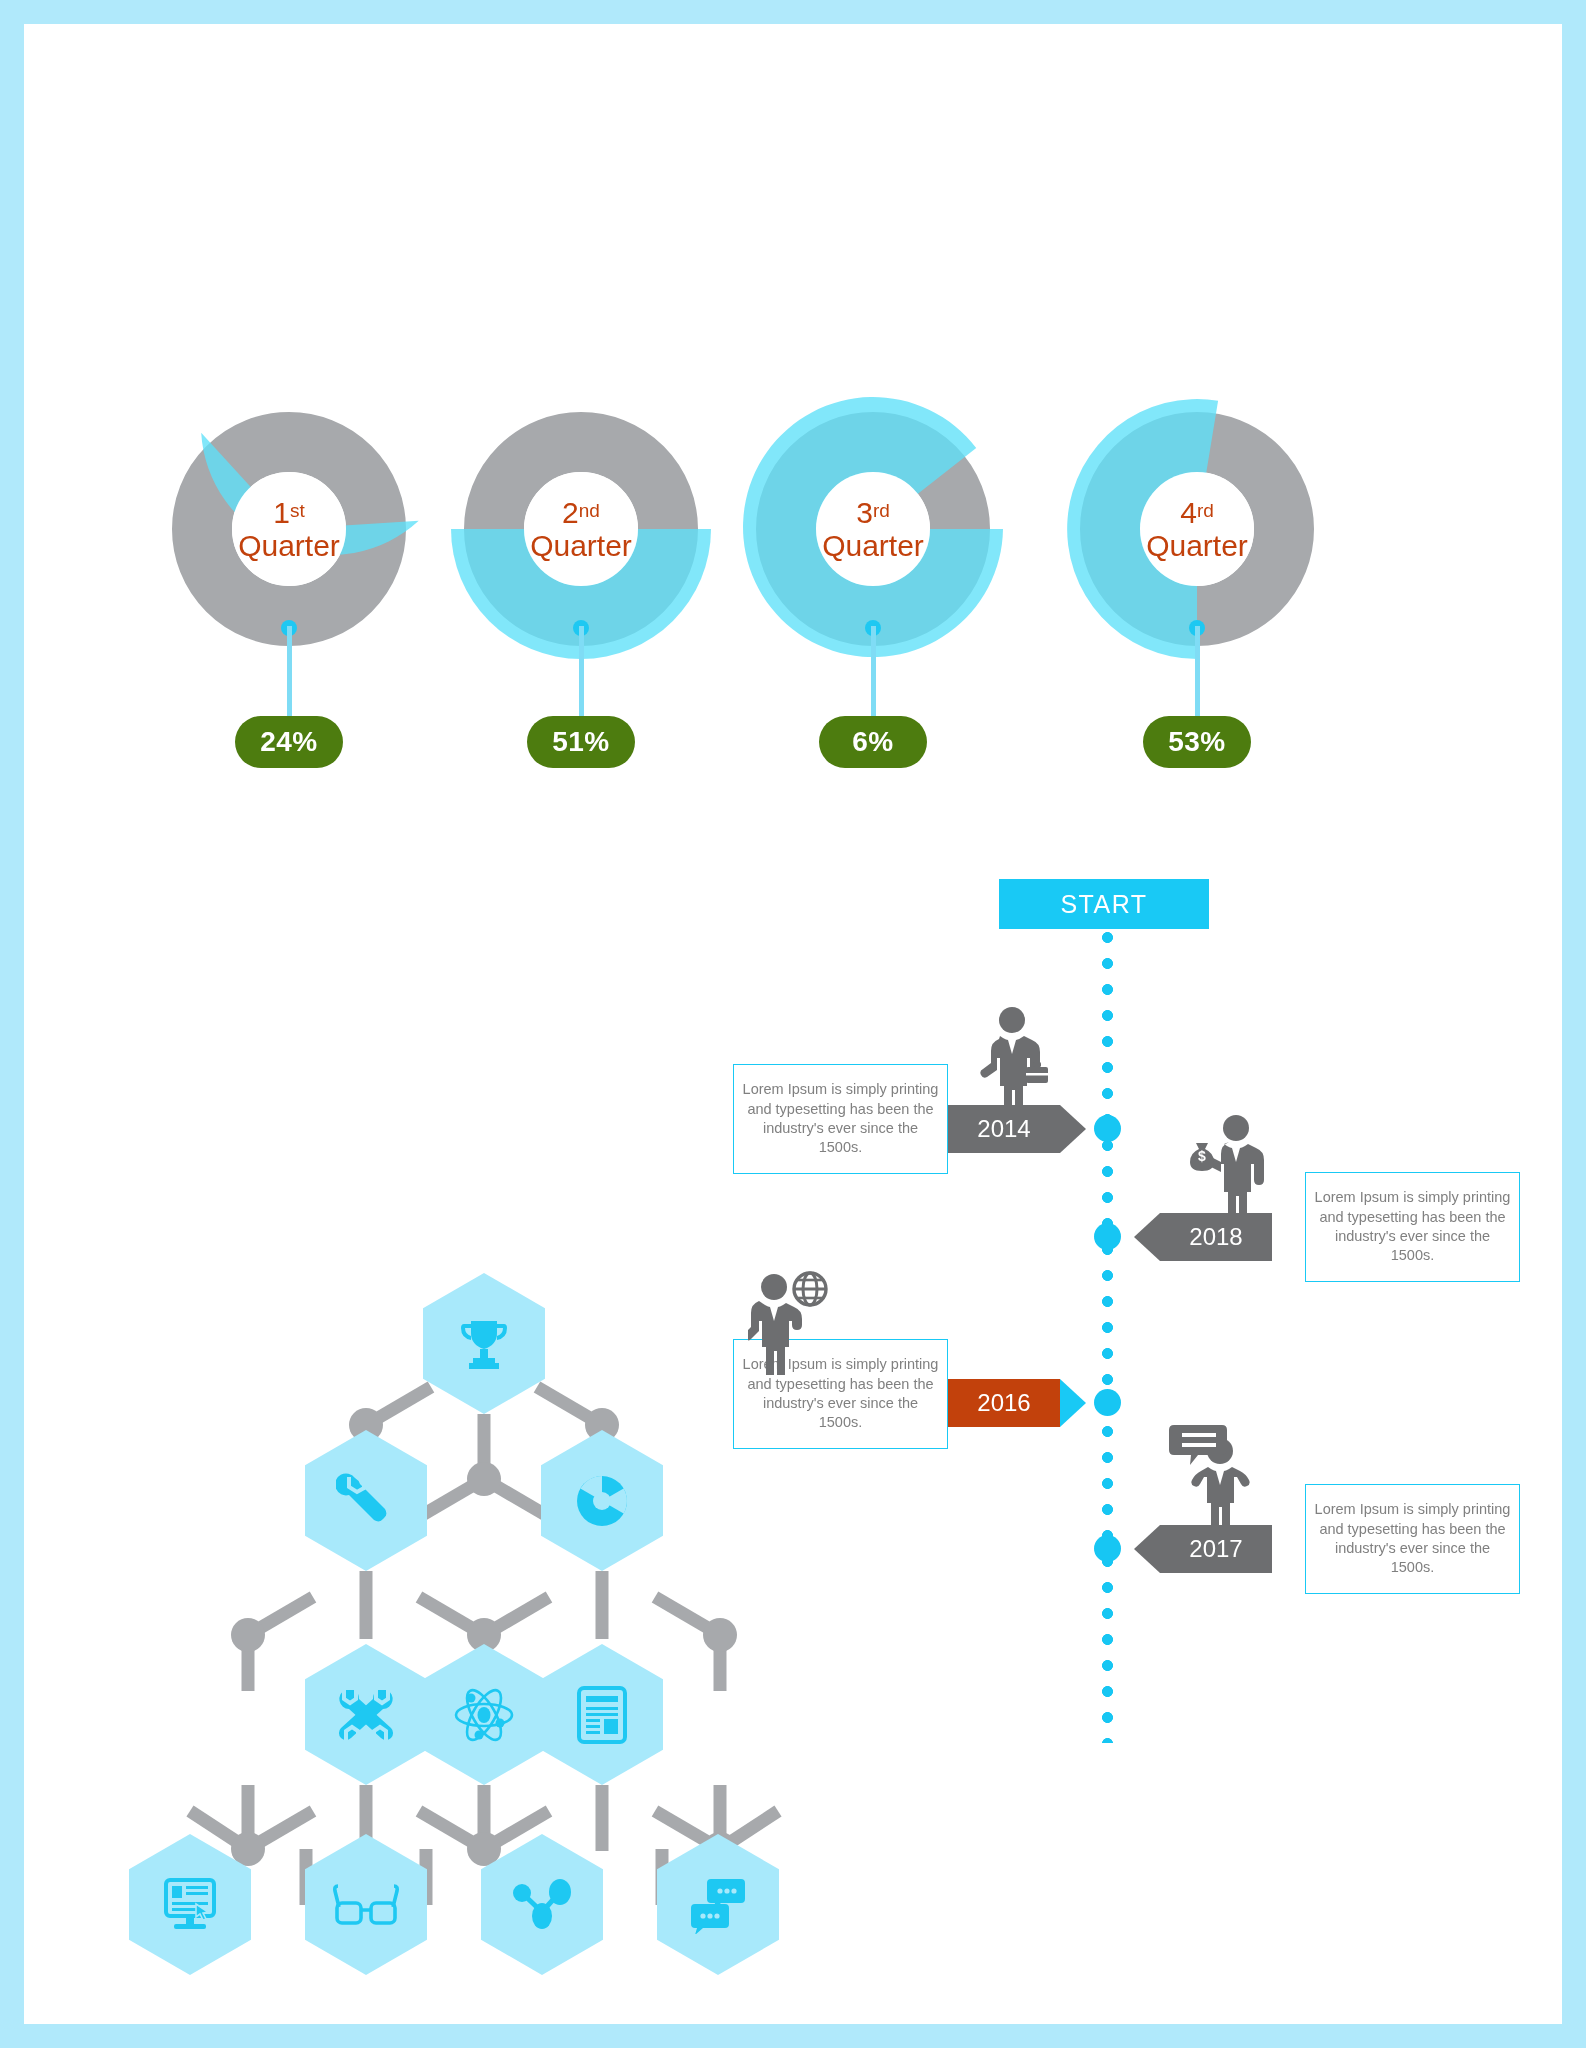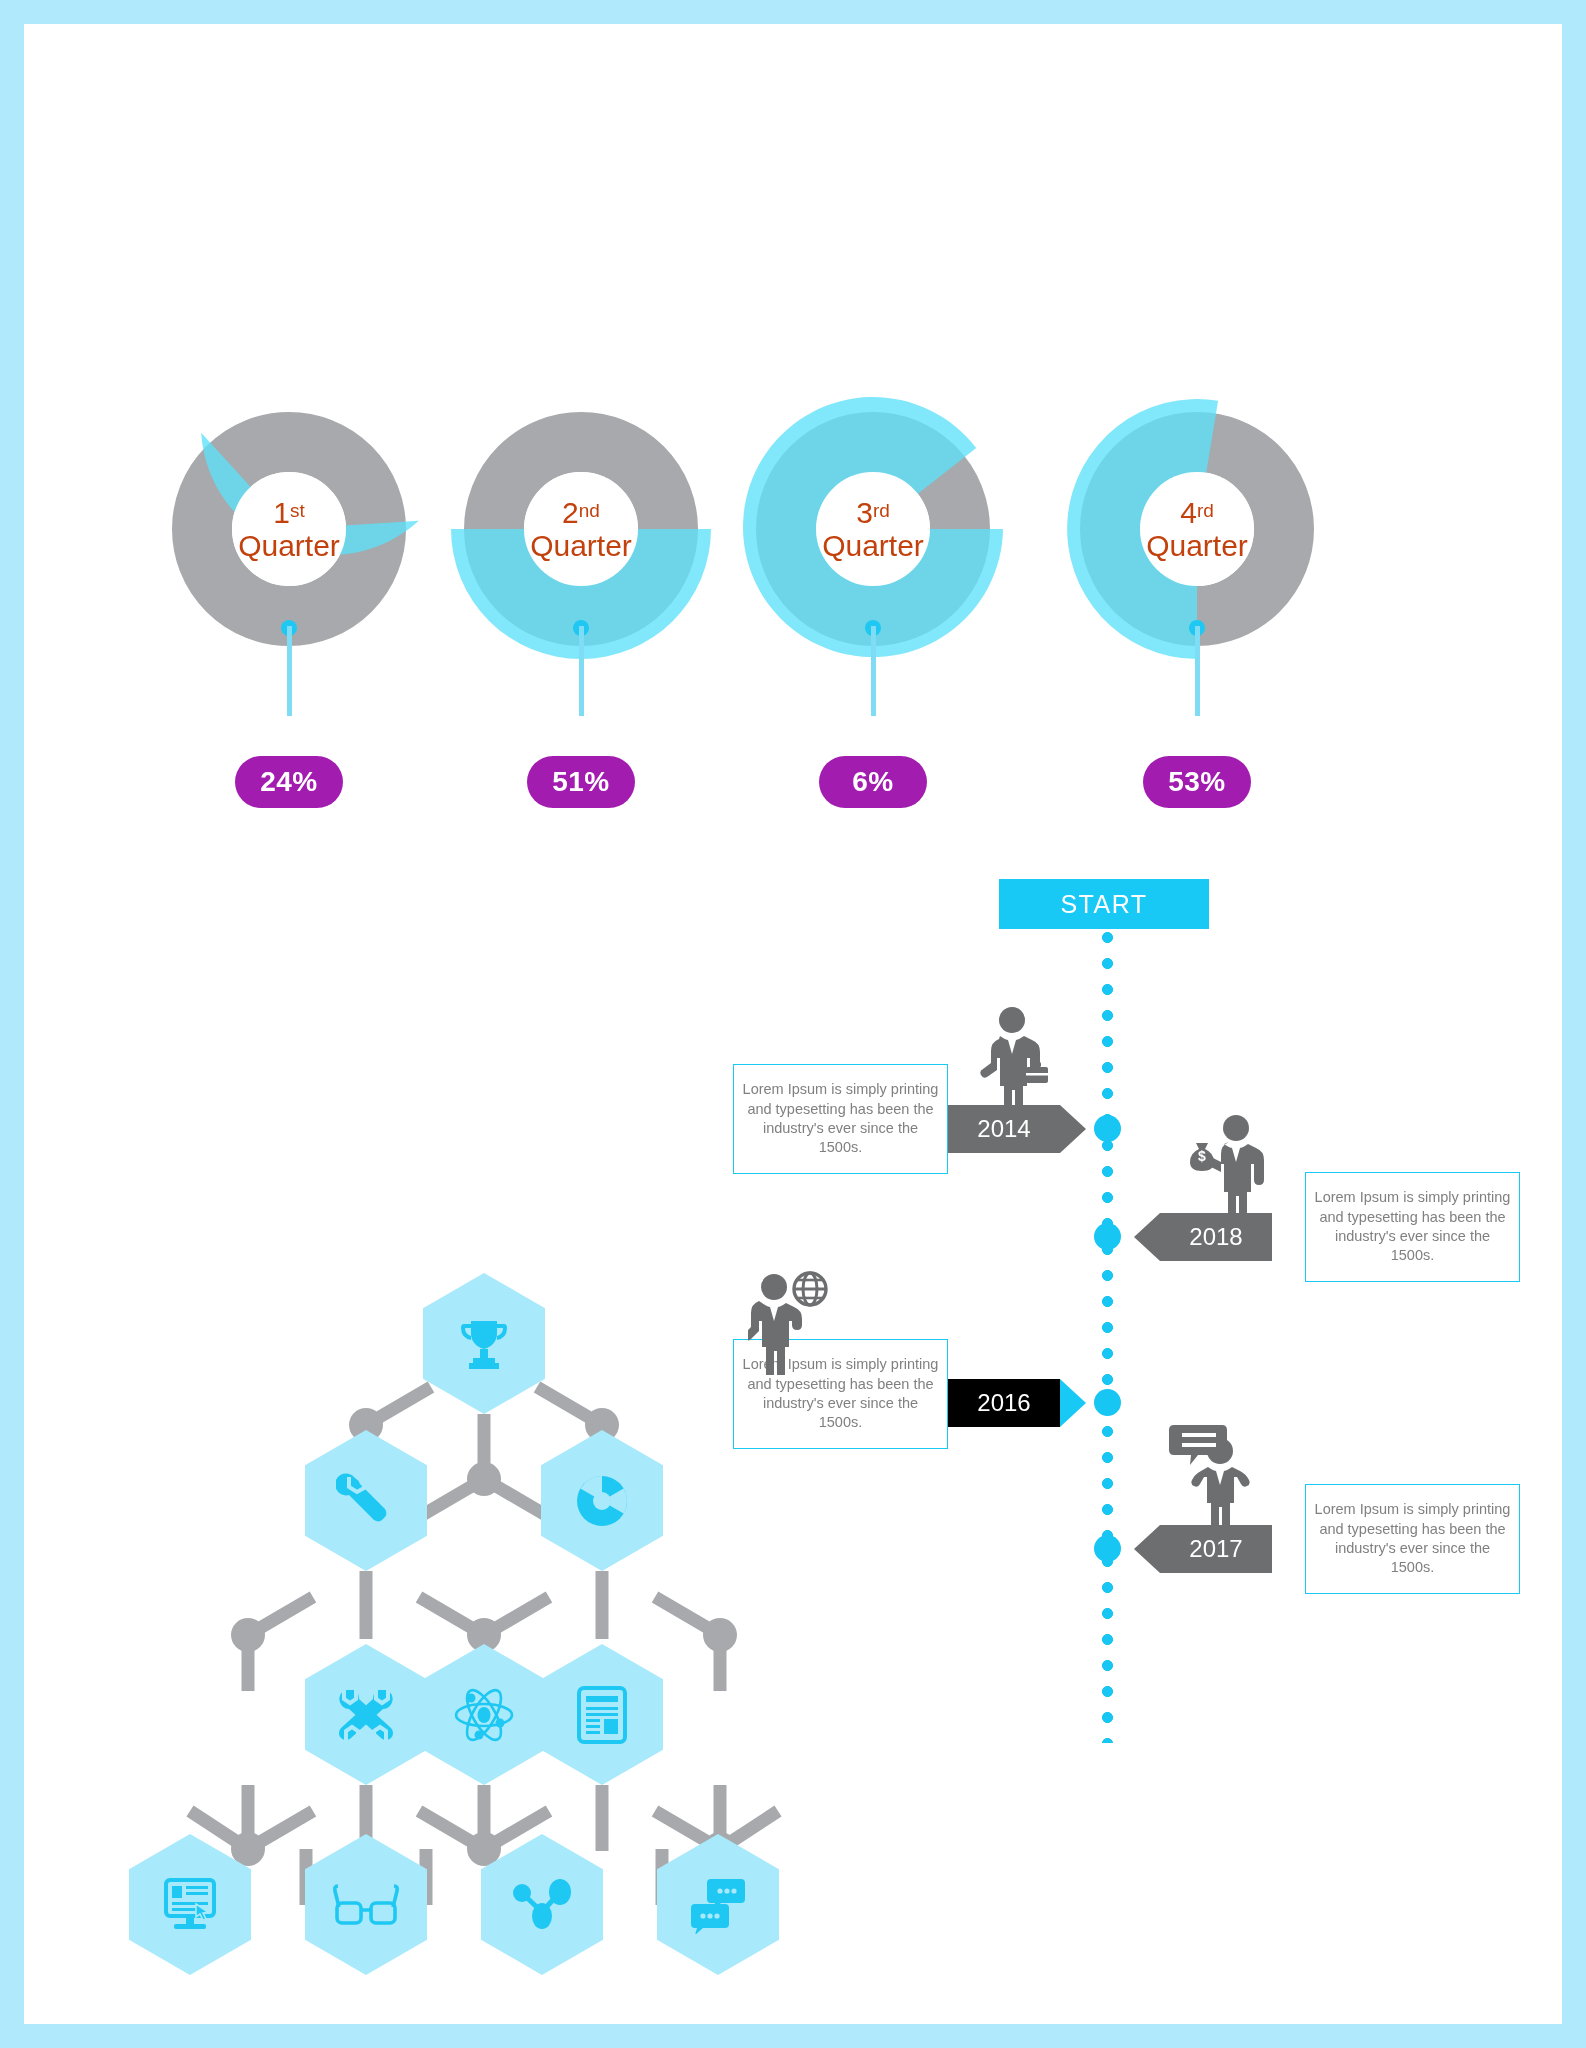--- a/index.html
+++ b/index.html
@@ -59,27 +59,26 @@
     width:5px;background:#7fdcf5;
   }
   .lead-dot{
     position:absolute;
     width:16px;height:16px;border-radius:50%;
     background:#1ec8f2;
   }
   .pct-pill{
     position:absolute;
     height:52px;min-width:108px;
-    background:#a21caf;
+    background:#4d7c0f;
     border-radius:26px;
     color:#ffffff;
     font-size:28px;font-weight:bold;
     display:flex;align-items:center;justify-content:center;
     letter-spacing:0.5px;
-    margin-top:40px;
   }
 
   
   #timeline{position:absolute;top:855px;left:0;width:100%;height:830px;}
   #start-banner{
     position:absolute;
     left:975px;top:0;
     width:210px;height:50px;
     background:#19c9f5;
     color:#ffffff;
@@ -113,21 +112,21 @@
     display:flex;align-items:center;justify-content:center;
     padding:4px 8px;
   }
   .tl-banner{
     position:absolute;
     width:112px;height:48px;
     display:flex;align-items:center;justify-content:center;
     color:#ffffff;font-size:24px;
   }
   .tl-banner.gray{background:#6d6e70;}
-  .tl-banner.cyan{background:#000000;}
+  .tl-banner.cyan{background:#c2410c;}
   .tl-arrow{
     position:absolute;
     width:0;height:0;
     border-top:24px solid transparent;
     border-bottom:24px solid transparent;
   }
   .tl-arrow.right-gray{border-left:26px solid #6d6e70;}
   .tl-arrow.right-cyan{border-left:26px solid #19c9f5;}
   .tl-arrow.left-gray{border-right:26px solid #6d6e70;}
   .tl-person{position:absolute;}

